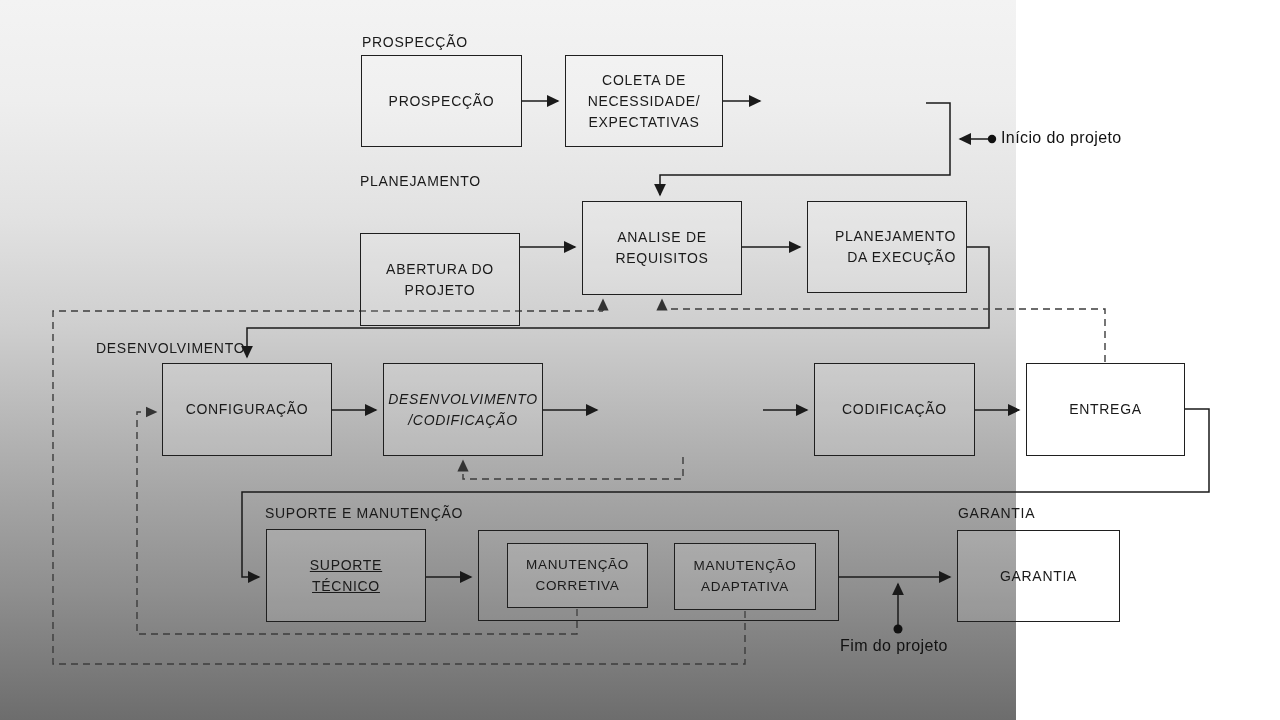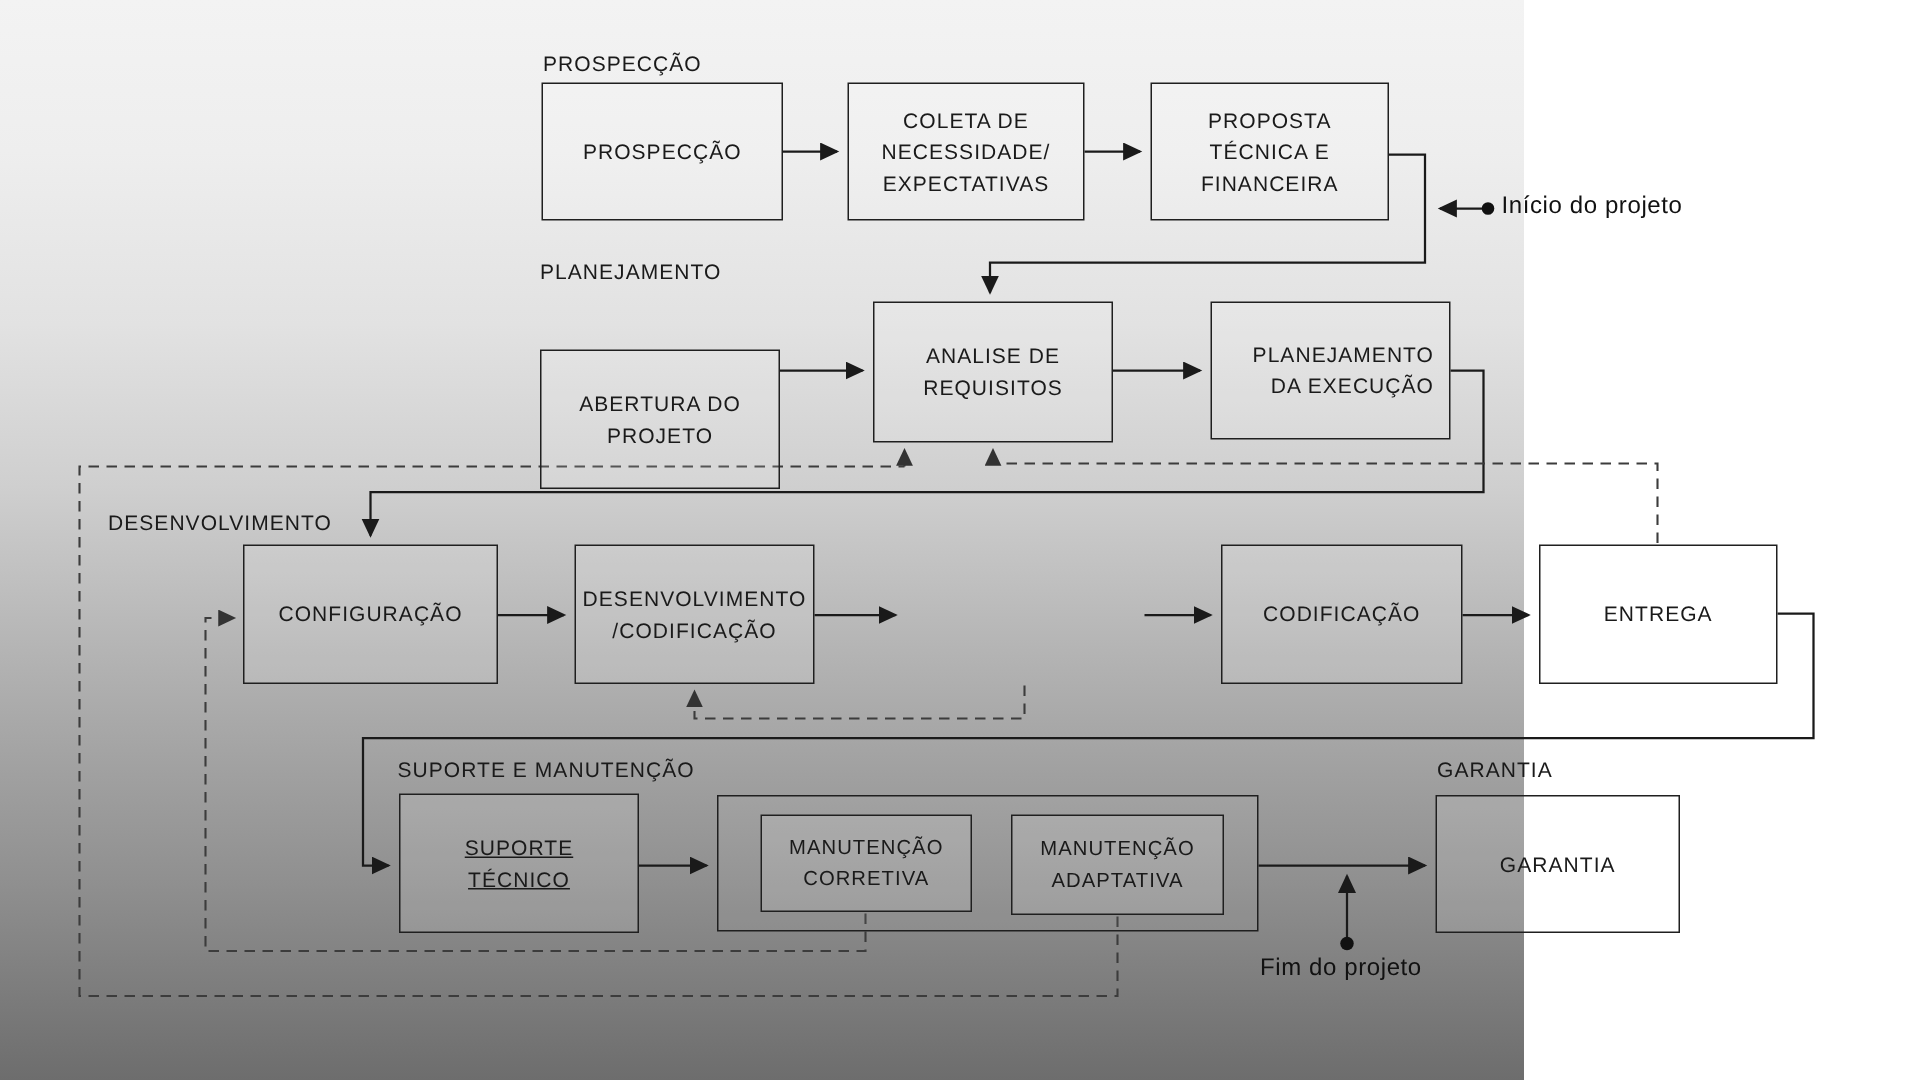--- a/index.html
+++ b/index.html
@@ -73,34 +73,33 @@
     <path class="dashed" marker-end="url(#arwd)" d="M683,457 L683,479 L463,479 L463,461"></path>
     <path class="dashed" d="M1105,362 L1105,309 L662,309"></path>
     <path class="dashed" marker-end="url(#arwd)" d="M662,309 L662,300"></path>
     <path class="dashed" d="M745,611 L745,664 L53,664 L53,311 L603,311"></path>
     <path class="dashed" marker-end="url(#arwd)" d="M603,311 L603,300"></path>
     <path class="dashed" marker-end="url(#arwd)" d="M577,609 L577,634 L137,634 L137,412 L156,412"></path>
   </svg>
 
   <div class="slabel" style="left:362px;top:34px;">PROSPECÇÃO</div>
   <div class="slabel" style="left:360px;top:173px;">PLANEJAMENTO</div>
-  <div class="slabel" style="left:72px;top:340px;">DESENVOLVIMENTO</div>
+  <div class="slabel" style="left:96px;top:340px;">DESENVOLVIMENTO</div>
   <div class="slabel" style="left:265px;top:505px;">SUPORTE E MANUTENÇÃO</div>
   <div class="slabel" style="left:958px;top:505px;">GARANTIA</div>
 
   <div class="node" style="left:361px;top:55px;width:161px;height:92px;">PROSPECÇÃO</div>
   <div class="node" style="left:565px;top:55px;width:158px;height:92px;">COLETA DE NECESSIDADE/ EXPECTATIVAS</div>
-  <div class="node" style="left:767px;top:55px;width:159px;height:92px;">PROPOSTA TÉCNICA E FINANCEIRA</div>
 
   <div class="node" style="left:360px;top:201px;width:160px;height:93px;margin-top:32px;">ABERTURA DO PROJETO</div>
   <div class="node" style="left:582px;top:201px;width:160px;height:94px;">ANALISE DE REQUISITOS</div>
   <div class="node" style="left:807px;top:201px;width:160px;height:92px;text-align:right;">PLANEJAMENTO DA EXECUÇÃO</div>
 
   <div class="node" style="left:162px;top:363px;width:170px;height:93px;">CONFIGURAÇÃO</div>
-  <div class="node" style="left:383px;top:363px;width:160px;height:93px;">DESENVOLVIMENTO /CODIFICAÇÃO</div>
+  <div class="node" style="left:383px;top:363px;width:160px;height:93px;font-style:italic;">DESENVOLVIMENTO /CODIFICAÇÃO</div>
   <div class="node" style="left:814px;top:363px;width:161px;height:93px;">CODIFICAÇÃO</div>
   <div class="node" style="left:1026px;top:363px;width:159px;height:93px;">ENTREGA</div>
 
   <div class="node" style="left:266px;top:529px;width:160px;height:93px;text-decoration:underline;">SUPORTE TÉCNICO</div>
   <div class="node container" style="left:478px;top:530px;width:361px;height:91px;"></div>
   <div class="node" style="left:507px;top:543px;width:141px;height:65px;font-size:13.5px;">MANUTENÇÃO CORRETIVA</div>
   <div class="node" style="left:674px;top:543px;width:142px;height:67px;font-size:13.5px;">MANUTENÇÃO ADAPTATIVA</div>
   <div class="node" style="left:957px;top:530px;width:163px;height:92px;">GARANTIA</div>
 
   <div class="annot" style="left:1001px;top:129px;">Início do projeto</div>

